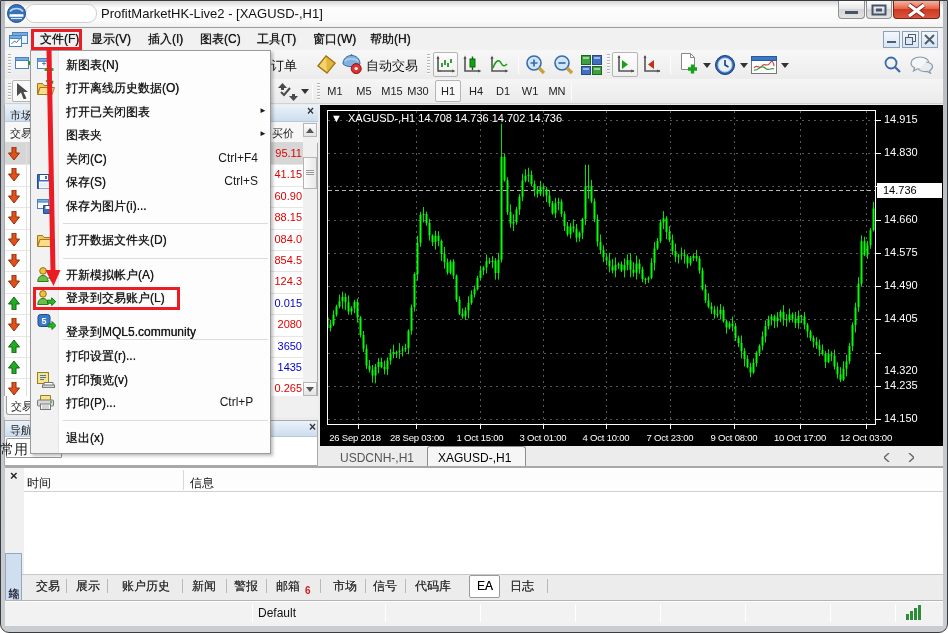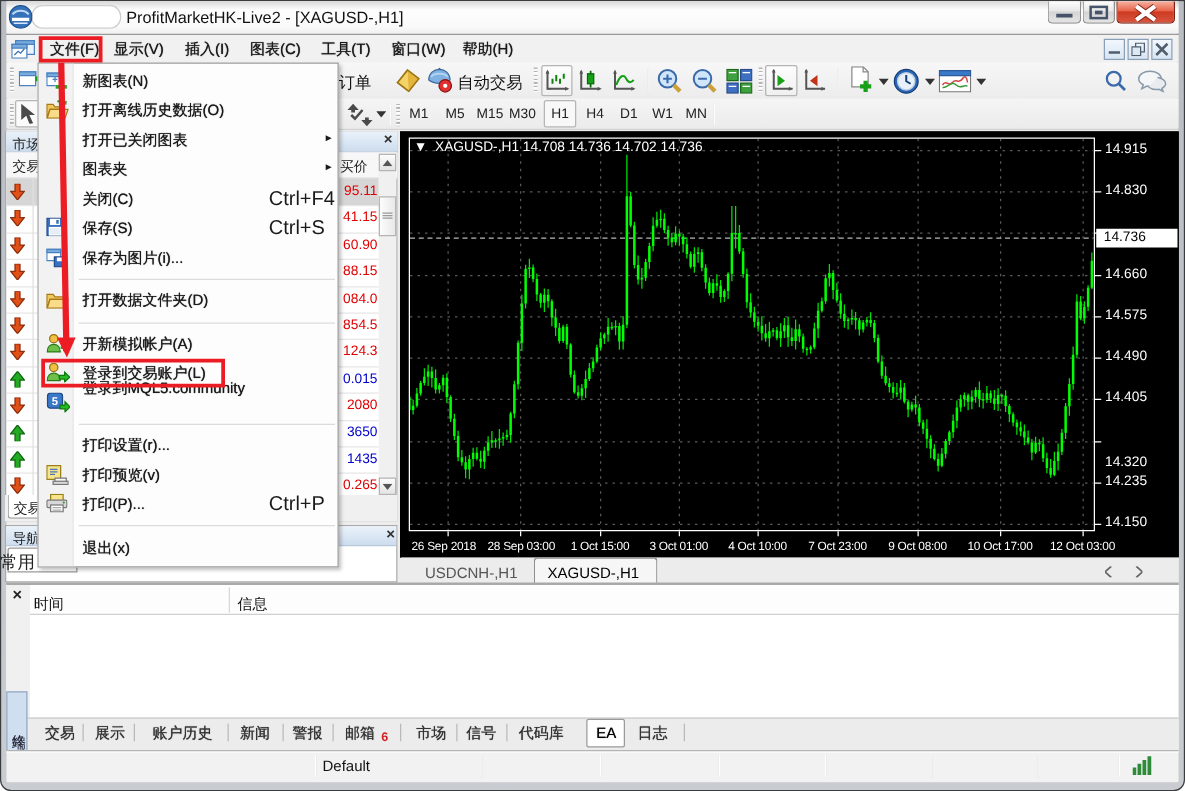--- a/index.html
+++ b/index.html
@@ -23,21 +23,21 @@
 .tabrow{position:absolute;left:321px;top:446px;width:622px;height:22px;background:#ececec}
 .term{position:absolute;left:5px;top:468px;width:938px;height:132px;background:#fff}
 .ttabs{position:absolute;left:5px;top:574px;width:938px;height:26px;background:#ececec;border-top:1px solid #c9c9c9}
 .ttab{position:absolute;top:574px;height:24px;line-height:24px;font-size:12px;color:#333;text-align:center;white-space:nowrap;text-shadow:0 0 .6px #333}
 .tsep{position:absolute;top:579px;height:14px;width:1px;background:#b9b9b9}
 .statusbar{position:absolute;left:5px;top:600px;width:938px;height:26px;background:#f2f2f2;border-top:1px solid #b4b4b4;box-shadow:inset 0 1px 0 #fff}
 .ssep{position:absolute;top:604px;height:18px;width:1px;background:#bdbdbd;border-right:1px solid #fff}
 .menu{position:absolute;left:30px;top:50px;width:241px;height:404px;background:#fdfdfd;border:1px solid #9b9b9b;box-shadow:2px 2px 3px rgba(0,0,0,.25);z-index:50}
 .menu .gut{position:absolute;left:0;top:0;width:28px;height:100%;background:#f2f2f2;border-right:1px solid #e6e6e6}
 .mitem{position:absolute;font-size:12px;color:#1a1a1a;white-space:nowrap;z-index:55;text-shadow:0 0 .7px #1a1a1a}
-.mshort{position:absolute;font-size:16px;color:#1a1a1a;z-index:55}
+.mshort{position:absolute;font-size:12px;color:#1a1a1a;z-index:55}
 .msep{position:absolute;left:63px;width:205px;height:1px;background:#dcdcdc;z-index:55}
 .micon{position:absolute;width:20px;height:16px;z-index:55}
 .red{z-index:99}
 svg{display:block}
 </style></head>
 <body>
 <div class="win"></div>
 <div class="content"></div>
 
 
@@ -542,21 +542,21 @@
       </svg>
     </div>
 <div class="mitem" style="left:66px;top:290px">登录到交易账户(L)</div>
 <div class="micon" style="left:37px;top:314px">
       <svg width="19" height="16" viewBox="0 0 19 16">
         <rect x="1" y="0.5" width="12" height="12" rx="2.5" fill="#3a78c8" stroke="#1e4a88"></rect>
         <text x="7" y="10" font-size="9" font-weight="bold" fill="#fff" text-anchor="middle" font-family="Liberation Sans">5</text>
         <path d="M11 10h4V7.5l4 4-4 4V13h-4Z" fill="#22bb22" stroke="#0e7a0e"></path>
       </svg>
     </div>
-<div class="mitem" style="left:66px;top:302px">登录到MQL5.community</div>
+<div class="mitem" style="left:66px;top:324px">登录到MQL5.community</div>
 <div class="msep" style="top:339px"></div>
 <div class="mitem" style="left:66px;top:348px">打印设置(r)...</div>
 <div class="micon" style="left:37px;top:372px">
       <svg width="18" height="16" viewBox="0 0 18 16">
         <rect x="0.5" y="0.5" width="11" height="11" fill="#f8e48c" stroke="#9a8018"></rect>
         <path d="M3 3.5h6M3 5.5h6M3 7.5h4" stroke="#4a76b8" stroke-width="1"></path>
         <path d="M7 13.5v-3h9v3" fill="#fff" stroke="#777"></path>
         <rect x="5.5" y="13" width="12" height="2.6" fill="#d8d8d8" stroke="#777"></rect>
       </svg>
     </div>

